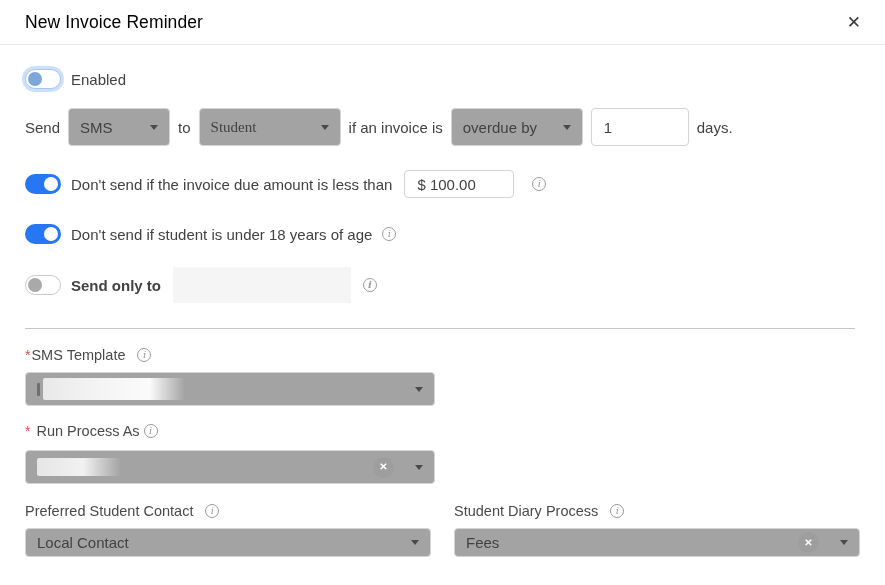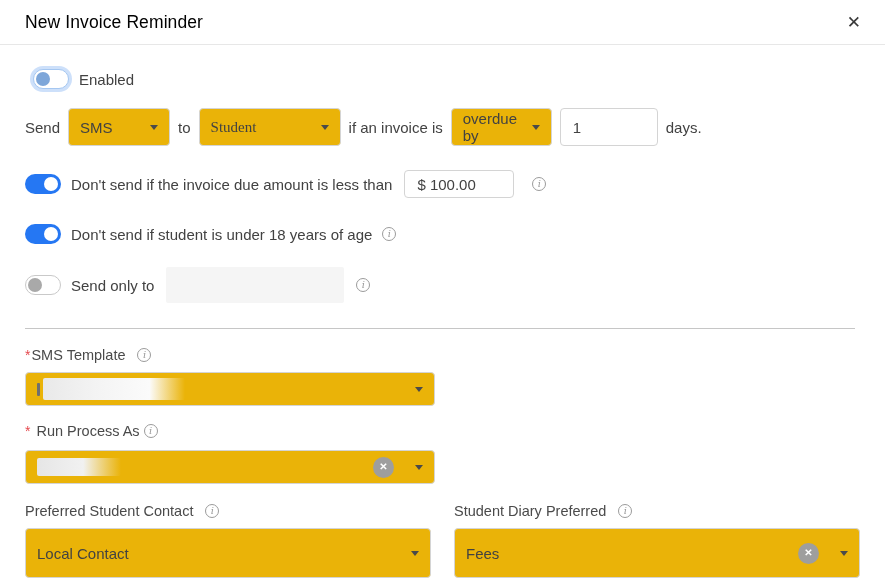--- a/index.html
+++ b/index.html
@@ -21,37 +21,37 @@
   .toggle.on { background:#2577f3; }
   .toggle.on .knob { right:3px; background:#fff; }
   .toggle.off { background:#fff; border:1px solid #c9c9c9; }
   .toggle.off .knob { left:2px; top:2px; background:#a9a9a9; }
   .toggle.focus-off { background:#fff; border:1px solid #a5c7f1; box-shadow:0 0 0 3px #cde0fa; }
   .toggle.focus-off .knob { left:2px; top:2px; background:#7da6d9; }
 
   .tlabel { margin-left:10px; font-size:15px; color:#424242; }
 
   
-  .select { height:38px; background:#eab308; border:1px solid #d4d4d4; border-radius:4px;
+  .select { height:38px; background:#a3a3a3; border:1px solid #d4d4d4; border-radius:4px;
             display:flex; align-items:center; justify-content:space-between;
             padding:0 11px; font-size:15px; color:#424242; cursor:pointer; }
   .caret { width:0; height:0; border-left:4.5px solid transparent; border-right:4.5px solid transparent;
            border-top:5.5px solid #4a4a4a; flex:0 0 auto; margin-left:8px; }
   .tbox { height:38px; border:1px solid #d4d4d4; border-radius:4px; padding:0 12px;
           font-size:15px; color:#424242; font-family:"Liberation Sans", sans-serif; outline:none; }
 
-  .row-enabled { margin-top:24px;margin-left:8px; }
+  .row-enabled { margin-top:24px; }
   .row-send { margin-top:19px; gap:8px; font-size:15px; }
-  .sel-channel { width:102px; } .sel-recipient { width:142px;font-family:Liberation Serif, serif; } .sel-condition { width:101px; }
+  .sel-channel { width:102px; } .sel-recipient { width:142px;font-family:Liberation Serif, serif; } .sel-condition { width:132px; }
   .inp-days { width:98px; }
 
   .row-amount { margin-top:24px; }
   .inp-amount { width:110px; height:28px; margin-left:12px; }
   .row-age { margin-top:26px; }
-  .row-sendonly { margin-top:23px; }
+  .row-sendonly { margin-top:23px;font-weight:bold; }
   .redact-box { width:178px; height:36px; background:#f5f5f5; margin-left:12px; border-radius:2px; }
 
   .info { display:inline-flex; align-items:center; justify-content:center; width:14px; height:14px;
           border:1px solid #9b9b9b; border-radius:50%; color:#9b9b9b; font-size:10px; line-height:1;
           font-family:"DejaVu Serif", serif; font-style:italic; flex:0 0 auto; }
   .ml12 { margin-left:12px; } .ml18 { margin-left:18px; } .ml10 { margin-left:10px; }
 
   .divider { margin:25px 5px 0 0; border:none; border-top:1px solid #c6c6c6; }
 
   .field-label { display:flex; align-items:center; font-size:14.5px; color:#4a4a4a; }
@@ -68,21 +68,21 @@
   .smear-run { width:84px; height:18px; border-radius:2px;
     background:linear-gradient(90deg,#e6e6e6 0%,#f1f1f1 55%,rgba(255,255,255,0) 100%); }
   .dd-left { display:flex; align-items:center; overflow:hidden; flex:1 1 auto; }
   .dd-right { display:flex; align-items:center; flex:0 0 auto; }
   .clear-btn { width:21px; height:21px; border-radius:50%; background:#9e9e9e; color:#fff;
                display:flex; align-items:center; justify-content:center; font-size:10px;
                font-weight:bold; margin-right:13px; cursor:pointer; line-height:1; }
 
   .two-col { display:flex; gap:23px; margin-top:19px; }
   .col { width:410px; }
-  .col .select { height:50px; margin-top:9px; }
+  .col .select { height:29px; margin-top:9px; }
 </style>
 </head>
 <body>
 
 <div class="dialog">
 
   <div class="dlg-header">
     <div class="dlg-title">New Invoice Reminder</div>
     <div class="dlg-close">✕</div>
   </div>
@@ -180,21 +180,21 @@
           <span>Preferred Student Contact</span>
           <span class="info ml12">i</span>
         </div>
         <div class="select">
           <span>Local Contact</span>
           <span class="caret"></span>
         </div>
       </div>
       <div class="col">
         <div class="field-label">
-          <span>Student Diary Preferred</span>
+          <span>Student Diary Process</span>
           <span class="info ml12">i</span>
         </div>
         <div class="select">
           <span>Fees</span>
           <div class="dd-right">
             <span class="clear-btn">✕</span>
             <span class="caret"></span>
           </div>
         </div>
       </div>

